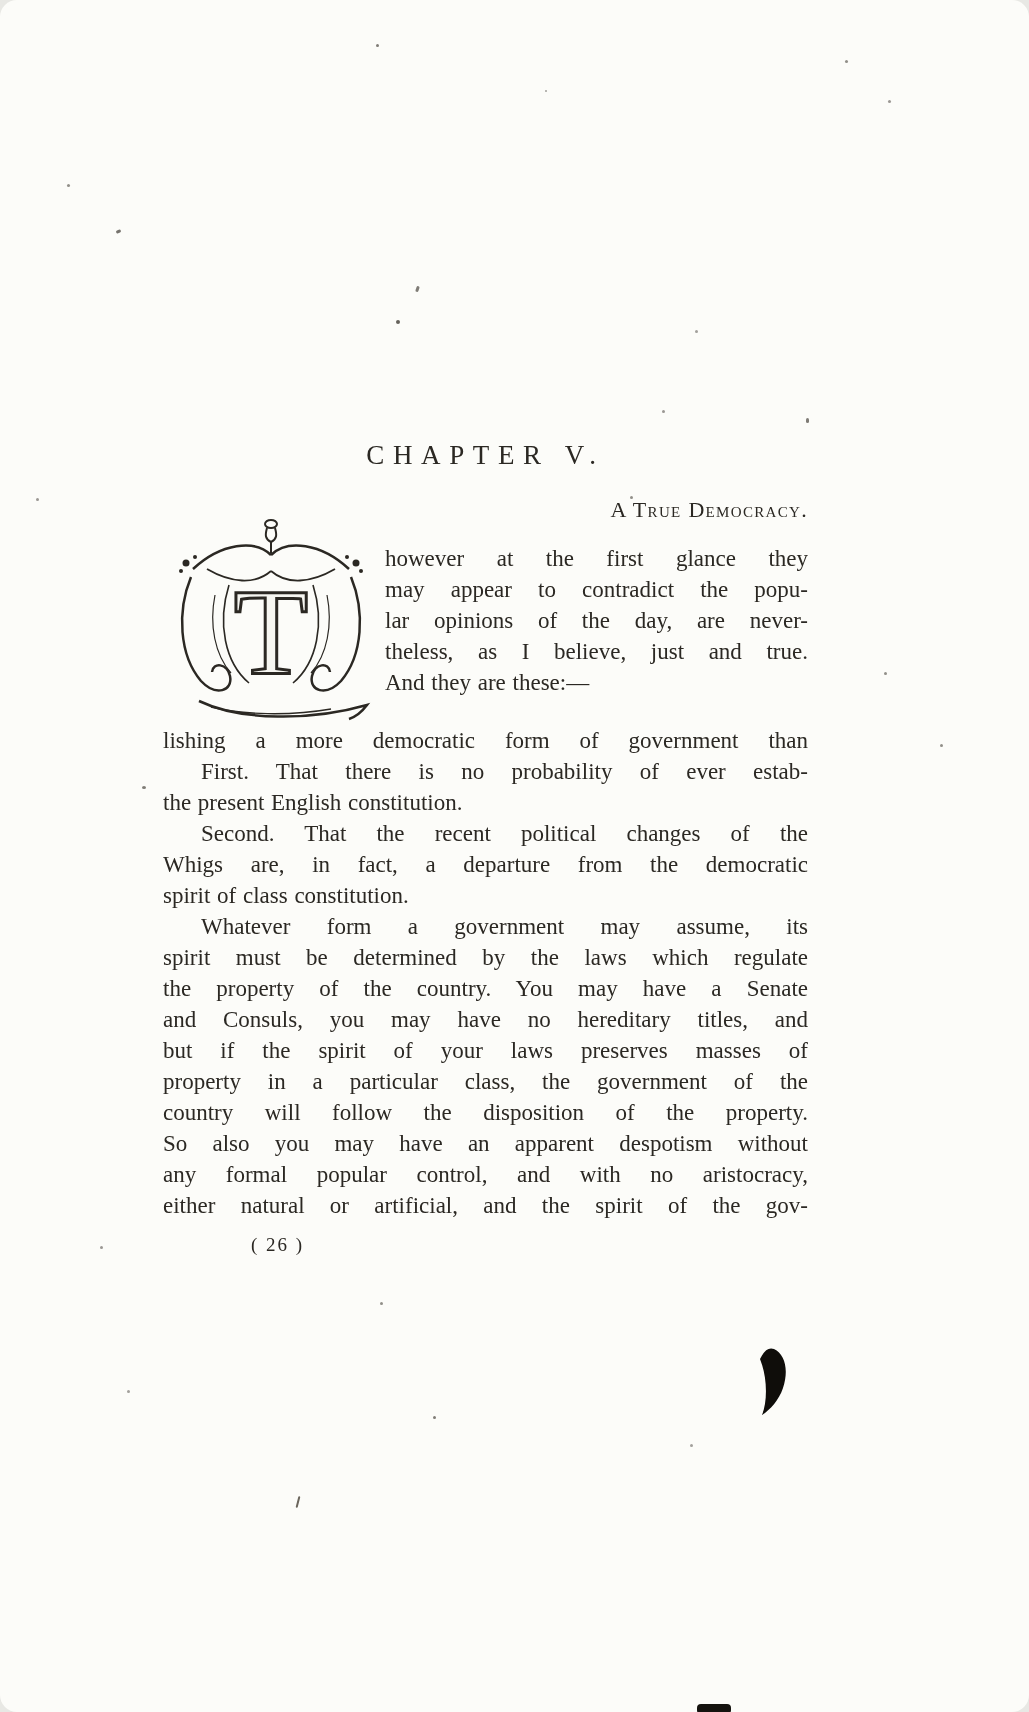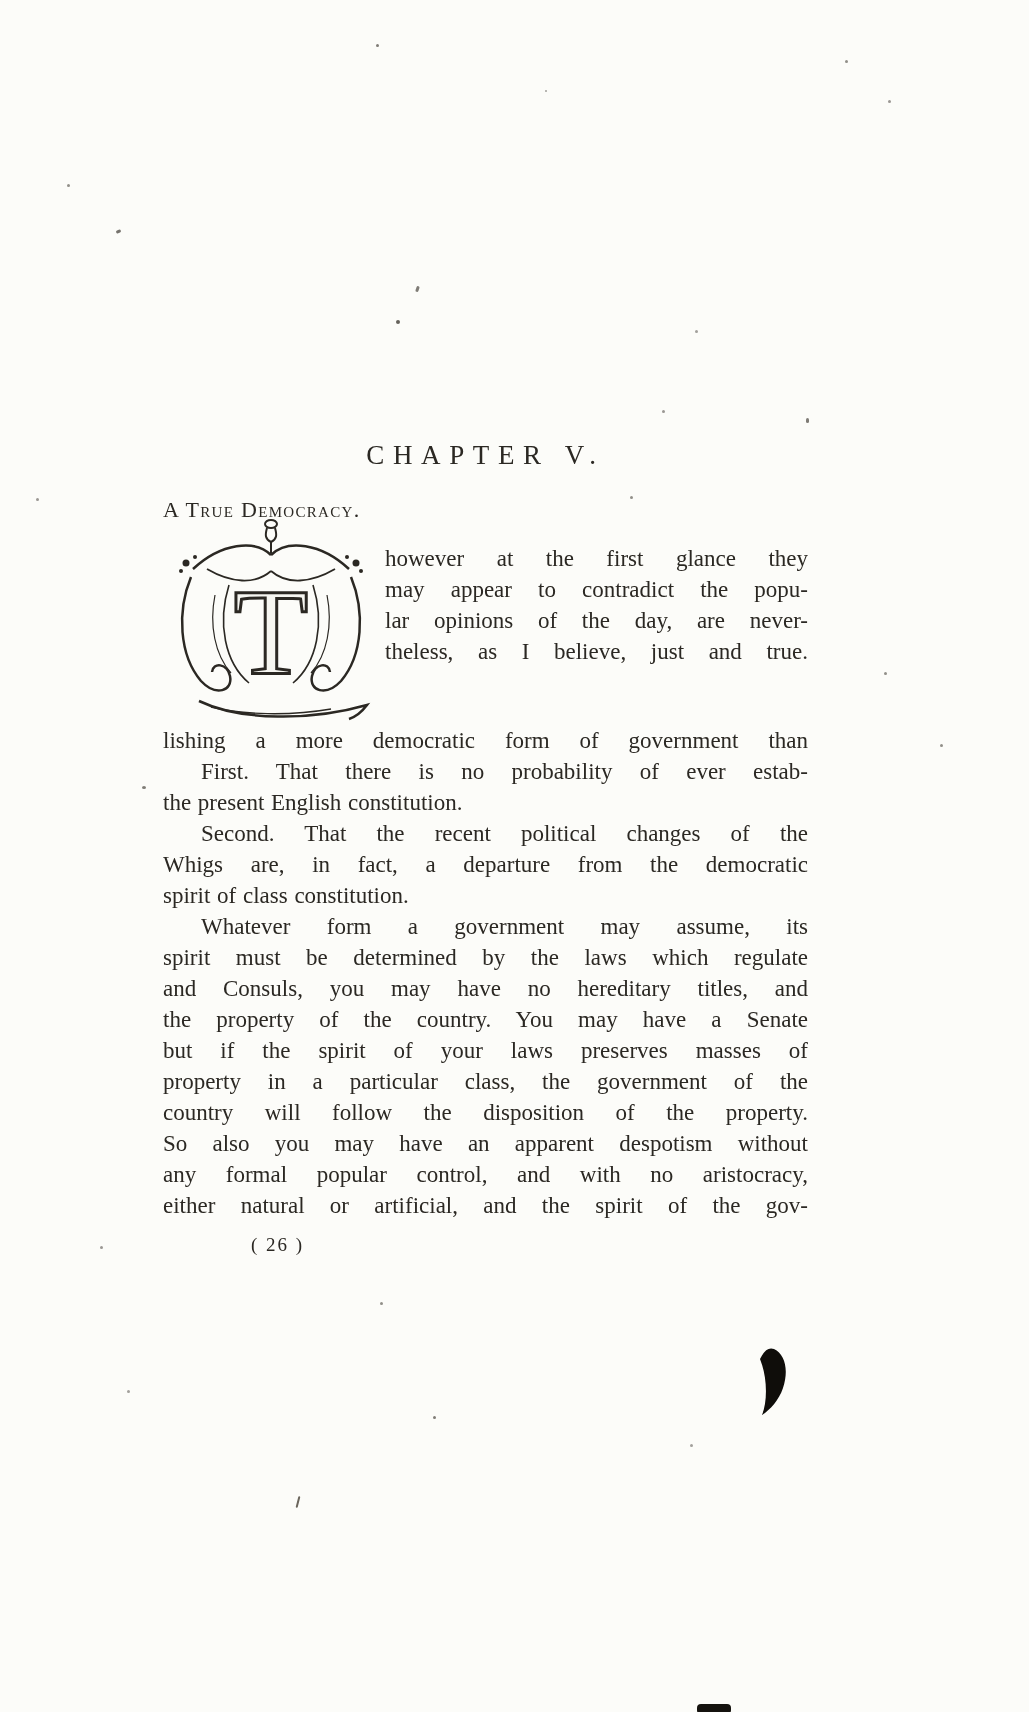--- a/index.html
+++ b/index.html
@@ -4,35 +4,36 @@
 <style>
   html,body{margin:0;padding:0;background:#e8e8e4;}
   .page{
     position:relative;
     width:1029px;height:1712px;
     margin:0 auto;
     background:#fcfcf9;
     overflow:hidden;
     font-family:"Liberation Serif", serif;
     color:#2b2823;
+    border-radius:17px;
   }
   .content{
     position:absolute;
     left:163px;top:440px;
     width:645px;
   }
   .chapter-heading{
     text-align:center;
     font-size:27px;
     letter-spacing:0.32em;
     margin:0 0 26px 0;
     font-weight:400;
   }
   .section-title{
-    text-align:left;
+    text-align:right;
     font-size:22px;
     font-variant:small-caps;
     letter-spacing:0.06em;
     margin:0 0 20px 0;
     font-weight:400;
   }
   .opening{ }
   .dropcap{
     float:left;
     width:200px;height:210px;
@@ -133,41 +134,42 @@
           <path d="M40,192 C70,200 120,201 160,194" stroke="#2b2823" stroke-width="1.4"></path>
 
           <text x="100" y="158" text-anchor="middle" font-size="122" fill="#f6f6f1" stroke="#2b2823" stroke-width="3">T</text>
         </svg>
       </div>
 
       <div class="line">however at the first glance they</div>
       <div class="line">may appear to contradict the popu-</div>
       <div class="line">lar opinions of the day, are never-</div>
       <div class="line">theless, as I believe, just and true.</div>
+      <div class="line end">And they are these:—</div>
     </div>
 
     <div class="paragraphs body-text">
 
       <div>
         <div class="line">lishing a more democratic form of government than</div>
         <div class="line indent">First. That there is no probability of ever estab-</div>
         <div class="line end">the present English constitution.</div>
       </div>
 
       <div>
         <div class="line indent">Second. That the recent political changes of the</div>
         <div class="line">Whigs are, in fact, a departure from the democratic</div>
         <div class="line end">spirit of class constitution.</div>
       </div>
 
       <div>
         <div class="line indent">Whatever form a government may assume, its</div>
         <div class="line">spirit must be determined by the laws which regulate</div>
+        <div class="line">the property of the country. You may have a Senate</div>
         <div class="line">and Consuls, you may have no hereditary titles, and</div>
-        <div class="line">the property of the country. You may have a Senate</div>
         <div class="line">but if the spirit of your laws preserves masses of</div>
         <div class="line">property in a particular class, the government of the</div>
         <div class="line">country will follow the disposition of the property.</div>
         <div class="line">So also you may have an apparent despotism without</div>
         <div class="line">any formal popular control, and with no aristocracy,</div>
         <div class="line">either natural or artificial, and the spirit of the gov-</div>
       </div>
 
       <div class="page-number">( 26 )</div>
     </div>

